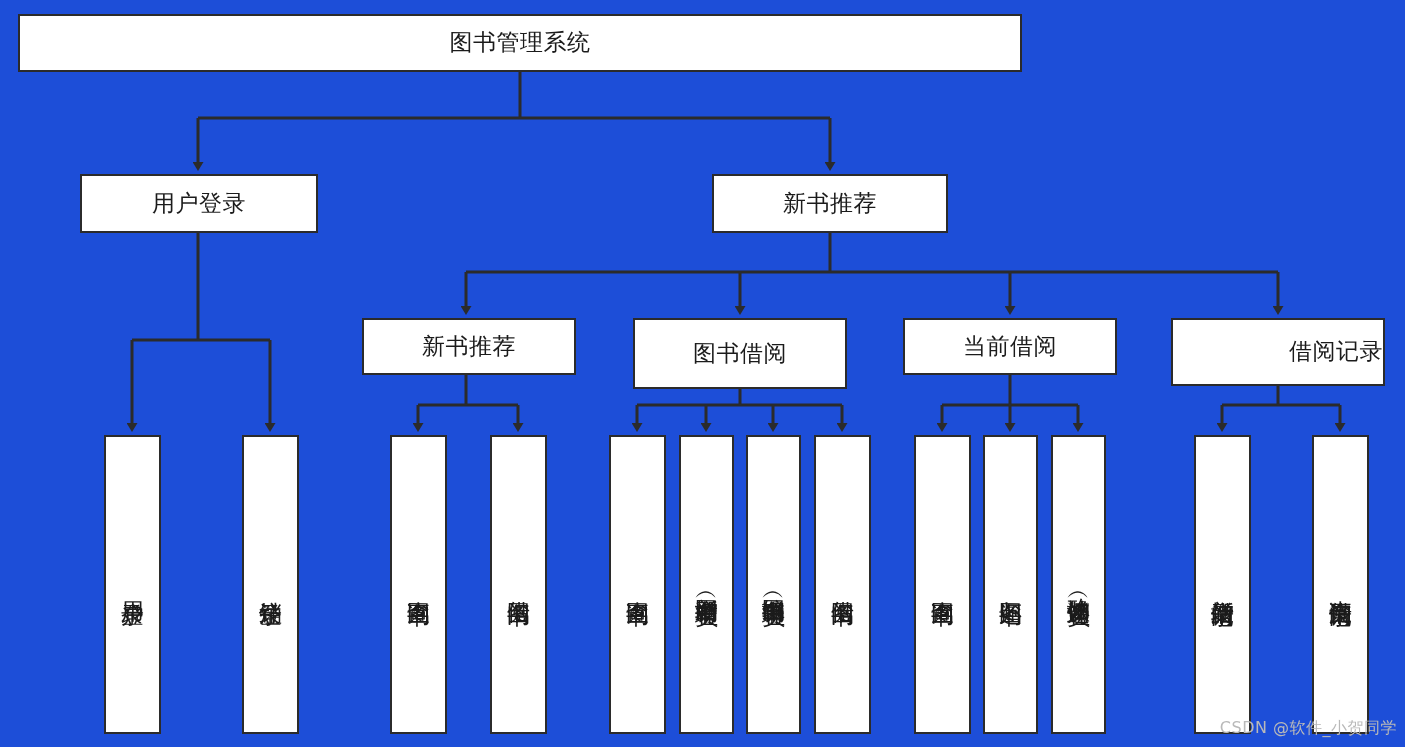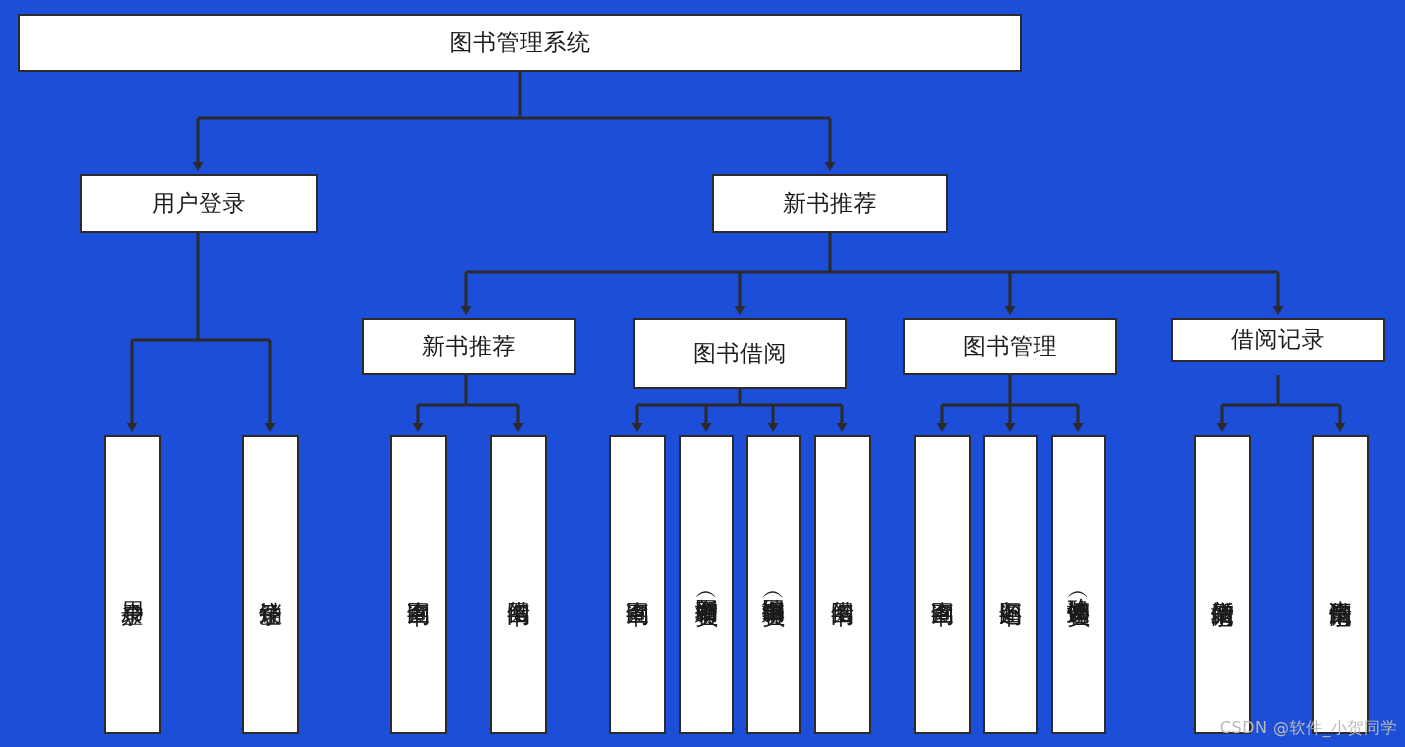--- a/index.html
+++ b/index.html
@@ -131,23 +131,23 @@
     <span>新书推荐</span>
   </div>
 
   <div class="node horiz" style="left:362px; top:318px; width:214px; height:57px;">
     <span>新书推荐</span>
   </div>
   <div class="node horiz" style="left:633px; top:318px; width:214px; height:71px;">
     <span>图书借阅</span>
   </div>
   <div class="node horiz" style="left:903px; top:318px; width:214px; height:57px;">
-    <span>图书管理</span>
+    <span>当前借阅</span>
   </div>
-  <div class="node horiz" style="left:1171px; top:318px; width:214px; height:44px;">
+  <div class="node horiz" style="left:1171px; top:318px; width:214px; height:68px;justify-content:flex-end;">
     <span>借阅记录</span>
   </div>
 
   <div class="node vert" style="left:104px; top:435px; width:57px; height:299px;">
     <span class="vlabel">用户登录</span>
   </div>
   <div class="node vert" style="left:242px; top:435px; width:57px; height:299px;">
     <span class="vlabel">注销登录</span>
   </div>
 

